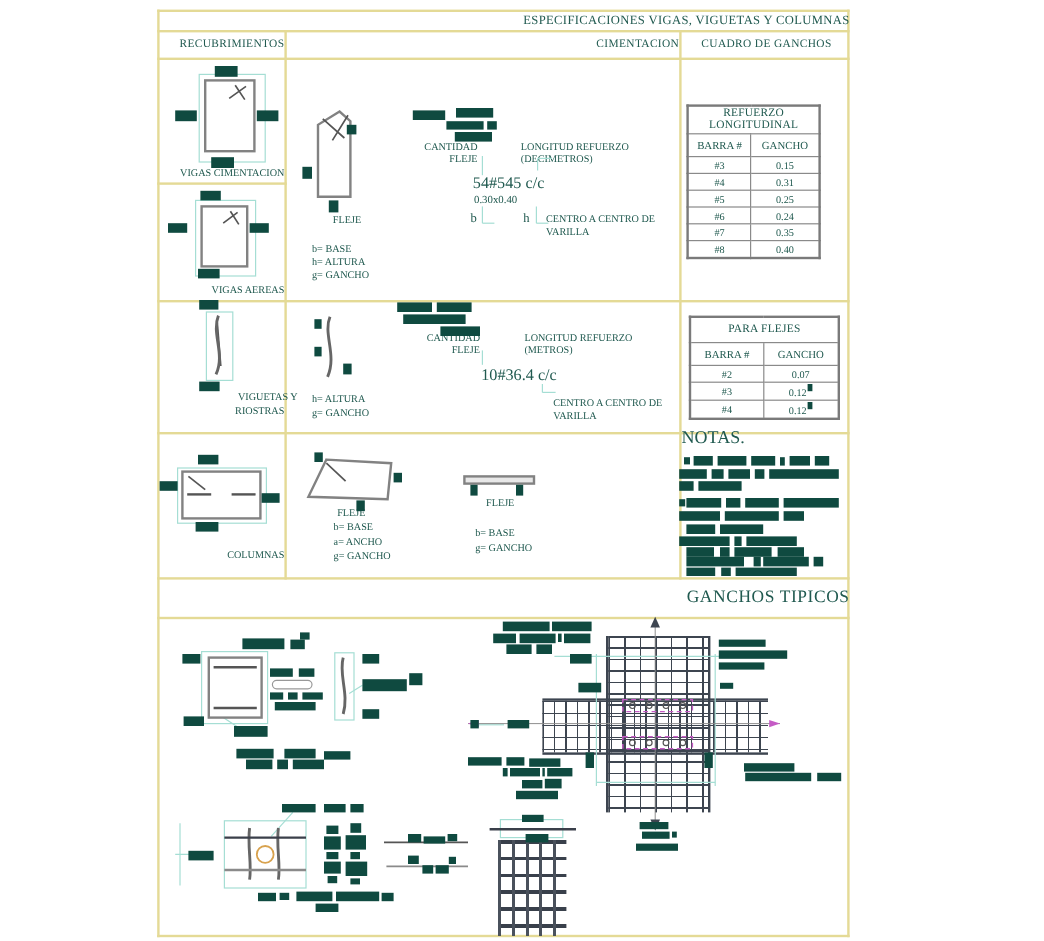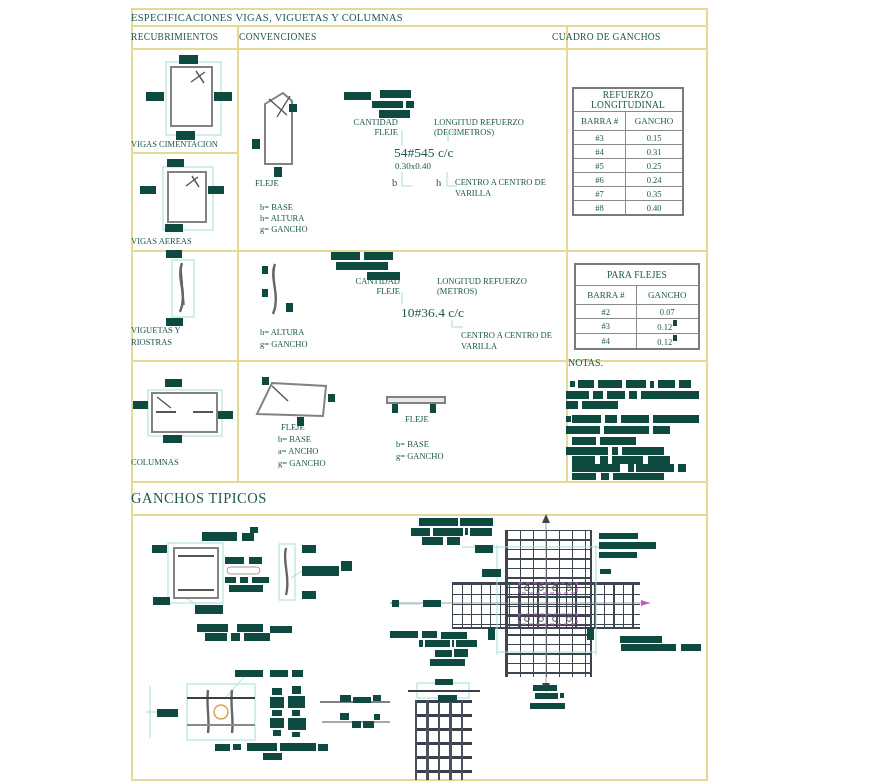--- a/index.html
+++ b/index.html
@@ -3,21 +3,21 @@
 <meta charset="utf-8">
 <style>
   html,body{margin:0;padding:0;background:#fff;}
   #canvas{position:relative;width:870px;height:784px;background:#ffffff;overflow:hidden;
           font-family:"Liberation Serif",serif;}
   .yl{position:absolute;background:#e4da96;}
   .bar{position:absolute;background:#0f4a40;}
   .t{position:absolute;color:#215a50;font-size:8.5px;line-height:1.15;white-space:nowrap;}
   .hd{font-size:9.5px;letter-spacing:.3px;}
   .big{font-size:13.5px;}
-  .ctr{text-align:left;}
+  .ctr{text-align:right;}
   .rt{text-align:right;}
   .overlay{position:absolute;left:0;top:0;pointer-events:none;}
   .col-strip{position:absolute;left:505px;top:530px;width:83px;height:147px;
     background:repeating-linear-gradient(90deg,#3d4550 0 1.4px,transparent 1.4px 13px),
                repeating-linear-gradient(180deg,#3d4550 0 1.4px,transparent 1.4px 9.5px);
     border-left:2px solid #3d4550;border-right:2px solid #3d4550;}
   .beam-strip{position:absolute;left:452px;top:582px;width:188px;height:43px;
     background:repeating-linear-gradient(180deg,#3d4550 0 1.4px,transparent 1.4px 10px),
                repeating-linear-gradient(90deg,#3d4550 0 1.4px,transparent 1.4px 9.5px);
     border-top:2px solid #3d4550;border-bottom:2px solid #3d4550;}
@@ -46,22 +46,22 @@
   <div class="yl" style="left:131px;top:250px;width:577px;height:2px"></div>
   <div class="yl" style="left:131px;top:360px;width:577px;height:2px"></div>
   <div class="yl" style="left:131px;top:481px;width:577px;height:2px"></div>
   <div class="yl" style="left:131px;top:514px;width:577px;height:2px"></div>
   <div class="yl" style="left:237px;top:25px;width:2px;height:458px"></div>
   <div class="yl" style="left:566px;top:25px;width:2px;height:458px"></div>
   <div class="yl" style="left:131px;top:152px;width:108px;height:2px"></div>
 
   <div class="t hd ctr" style="left:131px;top:12px;width:577px;font-size:10.5px">ESPECIFICACIONES VIGAS, VIGUETAS Y COLUMNAS</div>
   <div class="t hd ctr" style="left:131px;top:32px;width:106px">RECUBRIMIENTOS</div>
-  <div class="t hd ctr" style="left:239px;top:32px;width:327px">CONVENCIONES</div>
-  <div class="t hd ctr" style="left:552px;top:32px;width:129px">CUADRO DE GANCHOS</div>
+  <div class="t hd ctr" style="left:239px;top:32px;width:327px">CIMENTACION</div>
+  <div class="t hd ctr" style="left:564px;top:32px;width:129px">CUADRO DE GANCHOS</div>
 
   <div class="t ctr" style="left:131px;top:140px;width:106px">VIGAS CIMENTACION</div>
   <div class="t ctr" style="left:131px;top:237px;width:106px">VIGAS AEREAS</div>
   <div class="t ctr" style="left:131px;top:326px;width:117px">VIGUETAS Y</div>
   <div class="t ctr" style="left:131px;top:338px;width:106px">RIOSTRAS</div>
   <div class="t ctr" style="left:131px;top:458px;width:106px">COLUMNAS</div>
 
   <div class="t ctr" style="left:255px;top:179px;width:46px">FLEJE</div>
   <div class="t" style="left:260px;top:203px">b= BASE</div>
   <div class="t" style="left:260px;top:214px">h= ALTURA</div>
@@ -146,21 +146,21 @@
         <tr>
           <td>#3</td>
           <td>0.12<span class="supb"></span></td>
         </tr>
         <tr>
           <td>#4</td>
           <td>0.12<span class="supb"></span></td>
         </tr>
       </tbody>
     </table>
-  <div class="t" style="left:568px;top:357px;font-size:10px">NOTAS.</div>
+  <div class="t" style="left:568px;top:357px;font-size:15px">NOTAS.</div>
 
   <div class="t ctr" style="left:131px;top:490px;width:577px;font-size:14.5px;letter-spacing:.5px">GANCHOS TIPICOS</div>
 
   <div class="col-strip"></div>
   <div class="beam-strip"></div>
   <div class="mesh"></div>
 
   <svg class="overlay" width="870" height="784" viewBox="0 0 870 784">
     <g stroke="#a5ded4" stroke-width="1" fill="none">
       <rect x="166" y="62" width="55" height="73"></rect>

